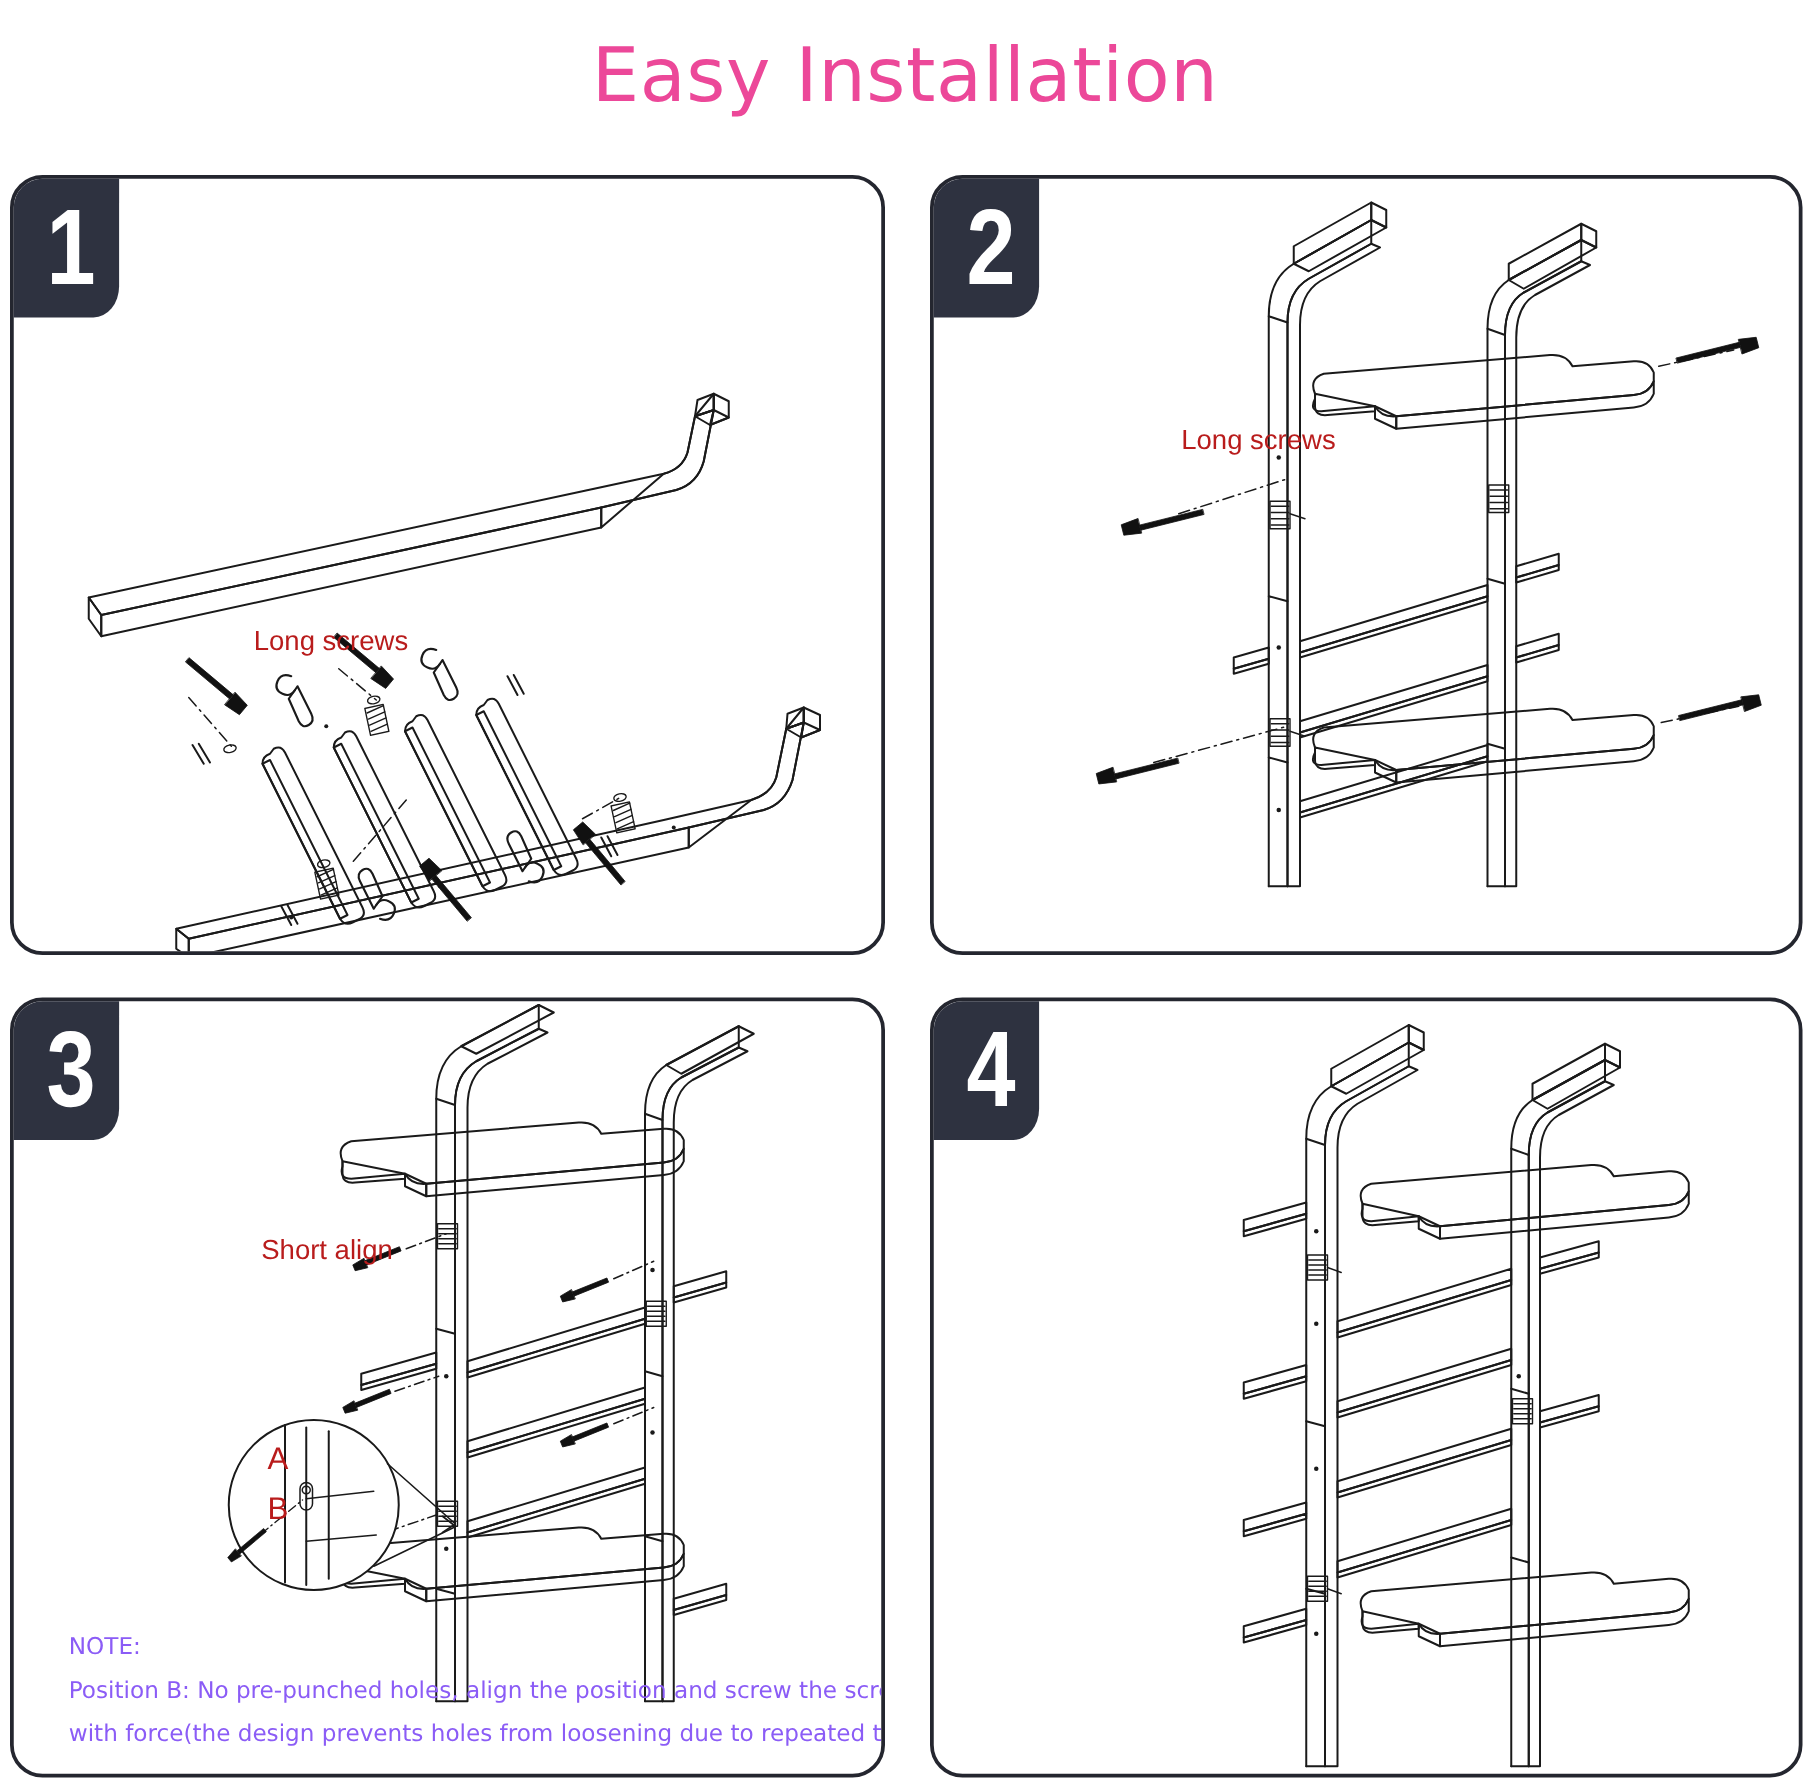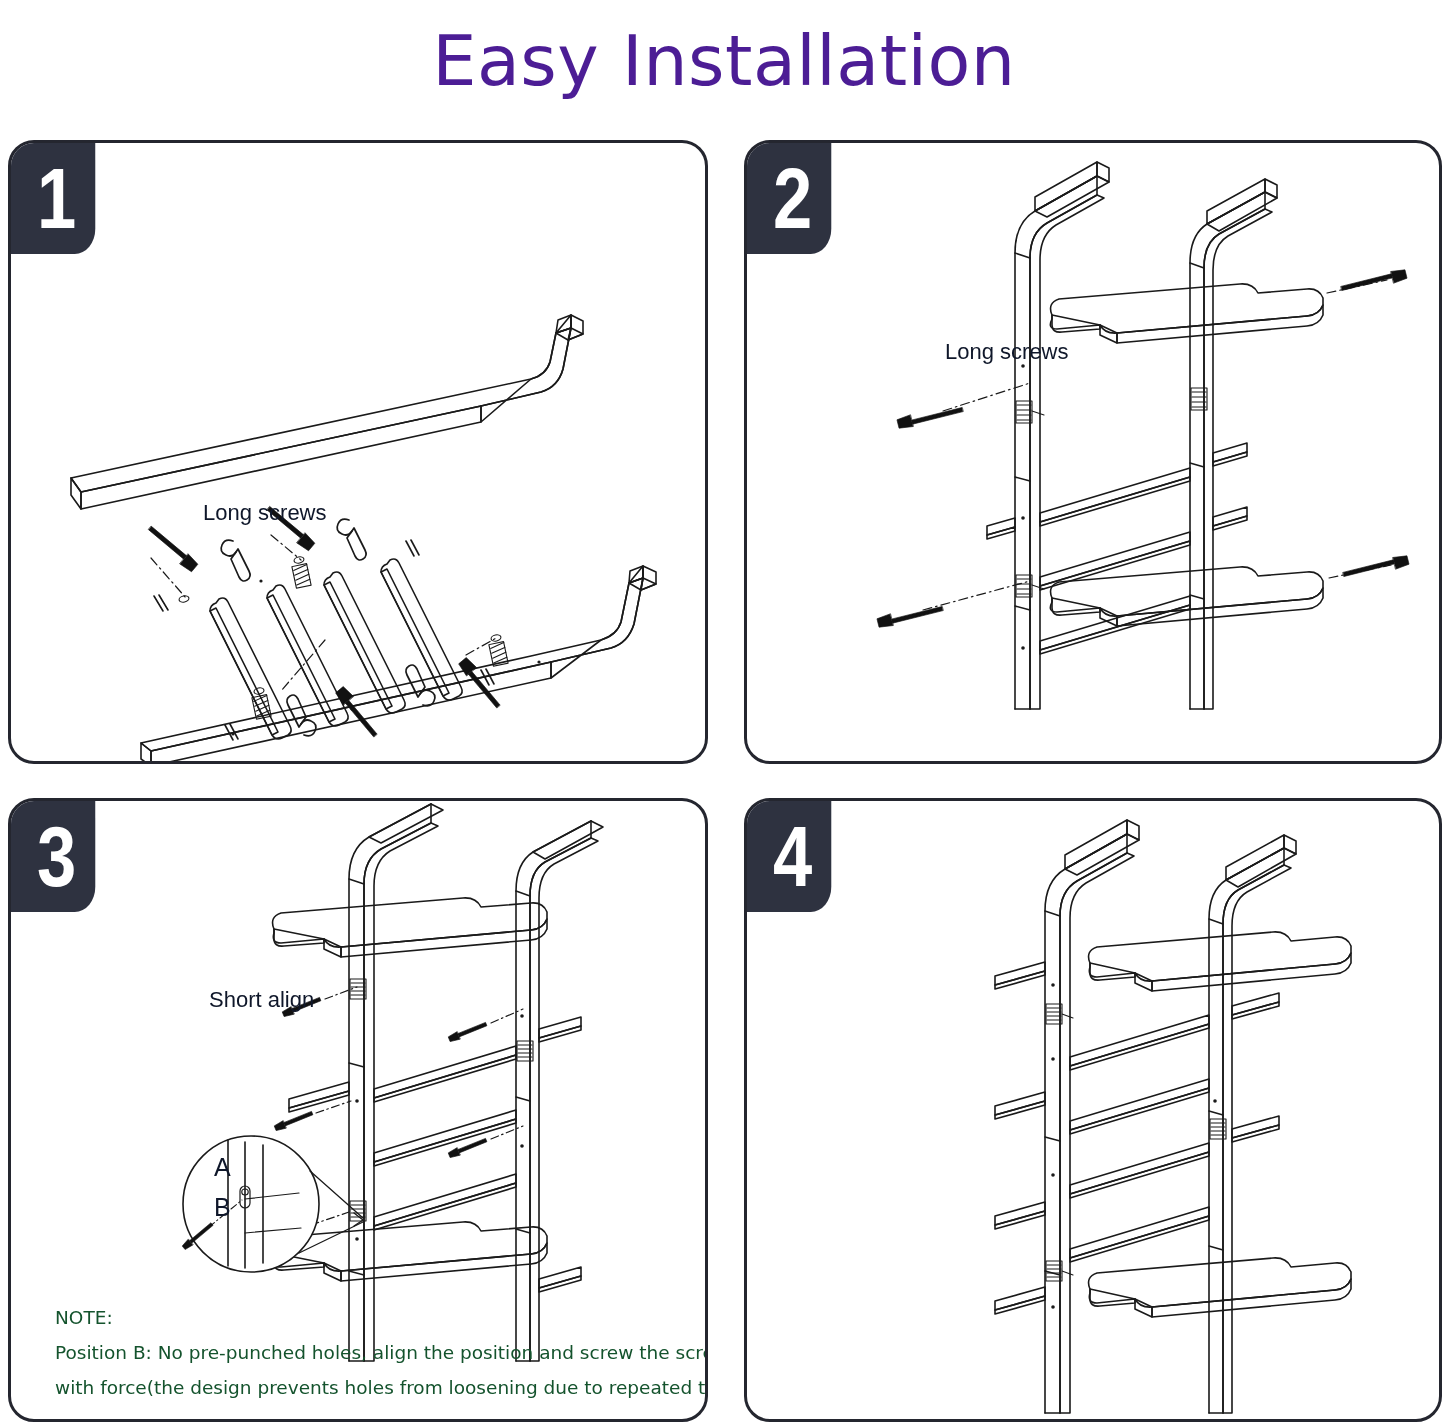--- a/index.html
+++ b/index.html
@@ -18,22 +18,22 @@
   
   #page-title {
     position: absolute;
     left: 0;
     top: 0;
     width: 1448px;
     height: 122px;
     display: flex;
     align-items: center;
     justify-content: center;
-    color: #4c1d95;
-    font-size: 70px;
+    color: #ec4899;
+    font-size: 60px;
     font-weight: 500;
     letter-spacing: 0.5px;
     line-height: 1;
     font-family: "DejaVu Sans", sans-serif;
     white-space: nowrap;
   }
 
   
   .panel {
     position: absolute;
@@ -69,33 +69,33 @@
     padding-left: 10px;
     box-sizing: border-box;
   }
 
   .fig { position: absolute; left: 0; top: 0; }
 
   .lbl {
     position: absolute;
     font-family: "Liberation Sans", sans-serif;
     font-size: 22px;
-    color: #0f172a;
+    color: #b91c1c;
     white-space: nowrap;
   }
 
   .note-block {
     position: absolute;
     left: 44px;
     bottom: 14px;
     width: 630px;
     font-family: "DejaVu Sans", sans-serif;
     font-size: 18.5px;
     line-height: 1.9;
-    color: #14532d;
+    color: #8b5cf6;
   }
   .note-block div { white-space: nowrap; }
 </style>
 </head>
 <body>
 
 <div id="page-title">Easy Installation</div>
 
 <div class="panel" id="panel-1">
   <div class="step-badge">1</div>

